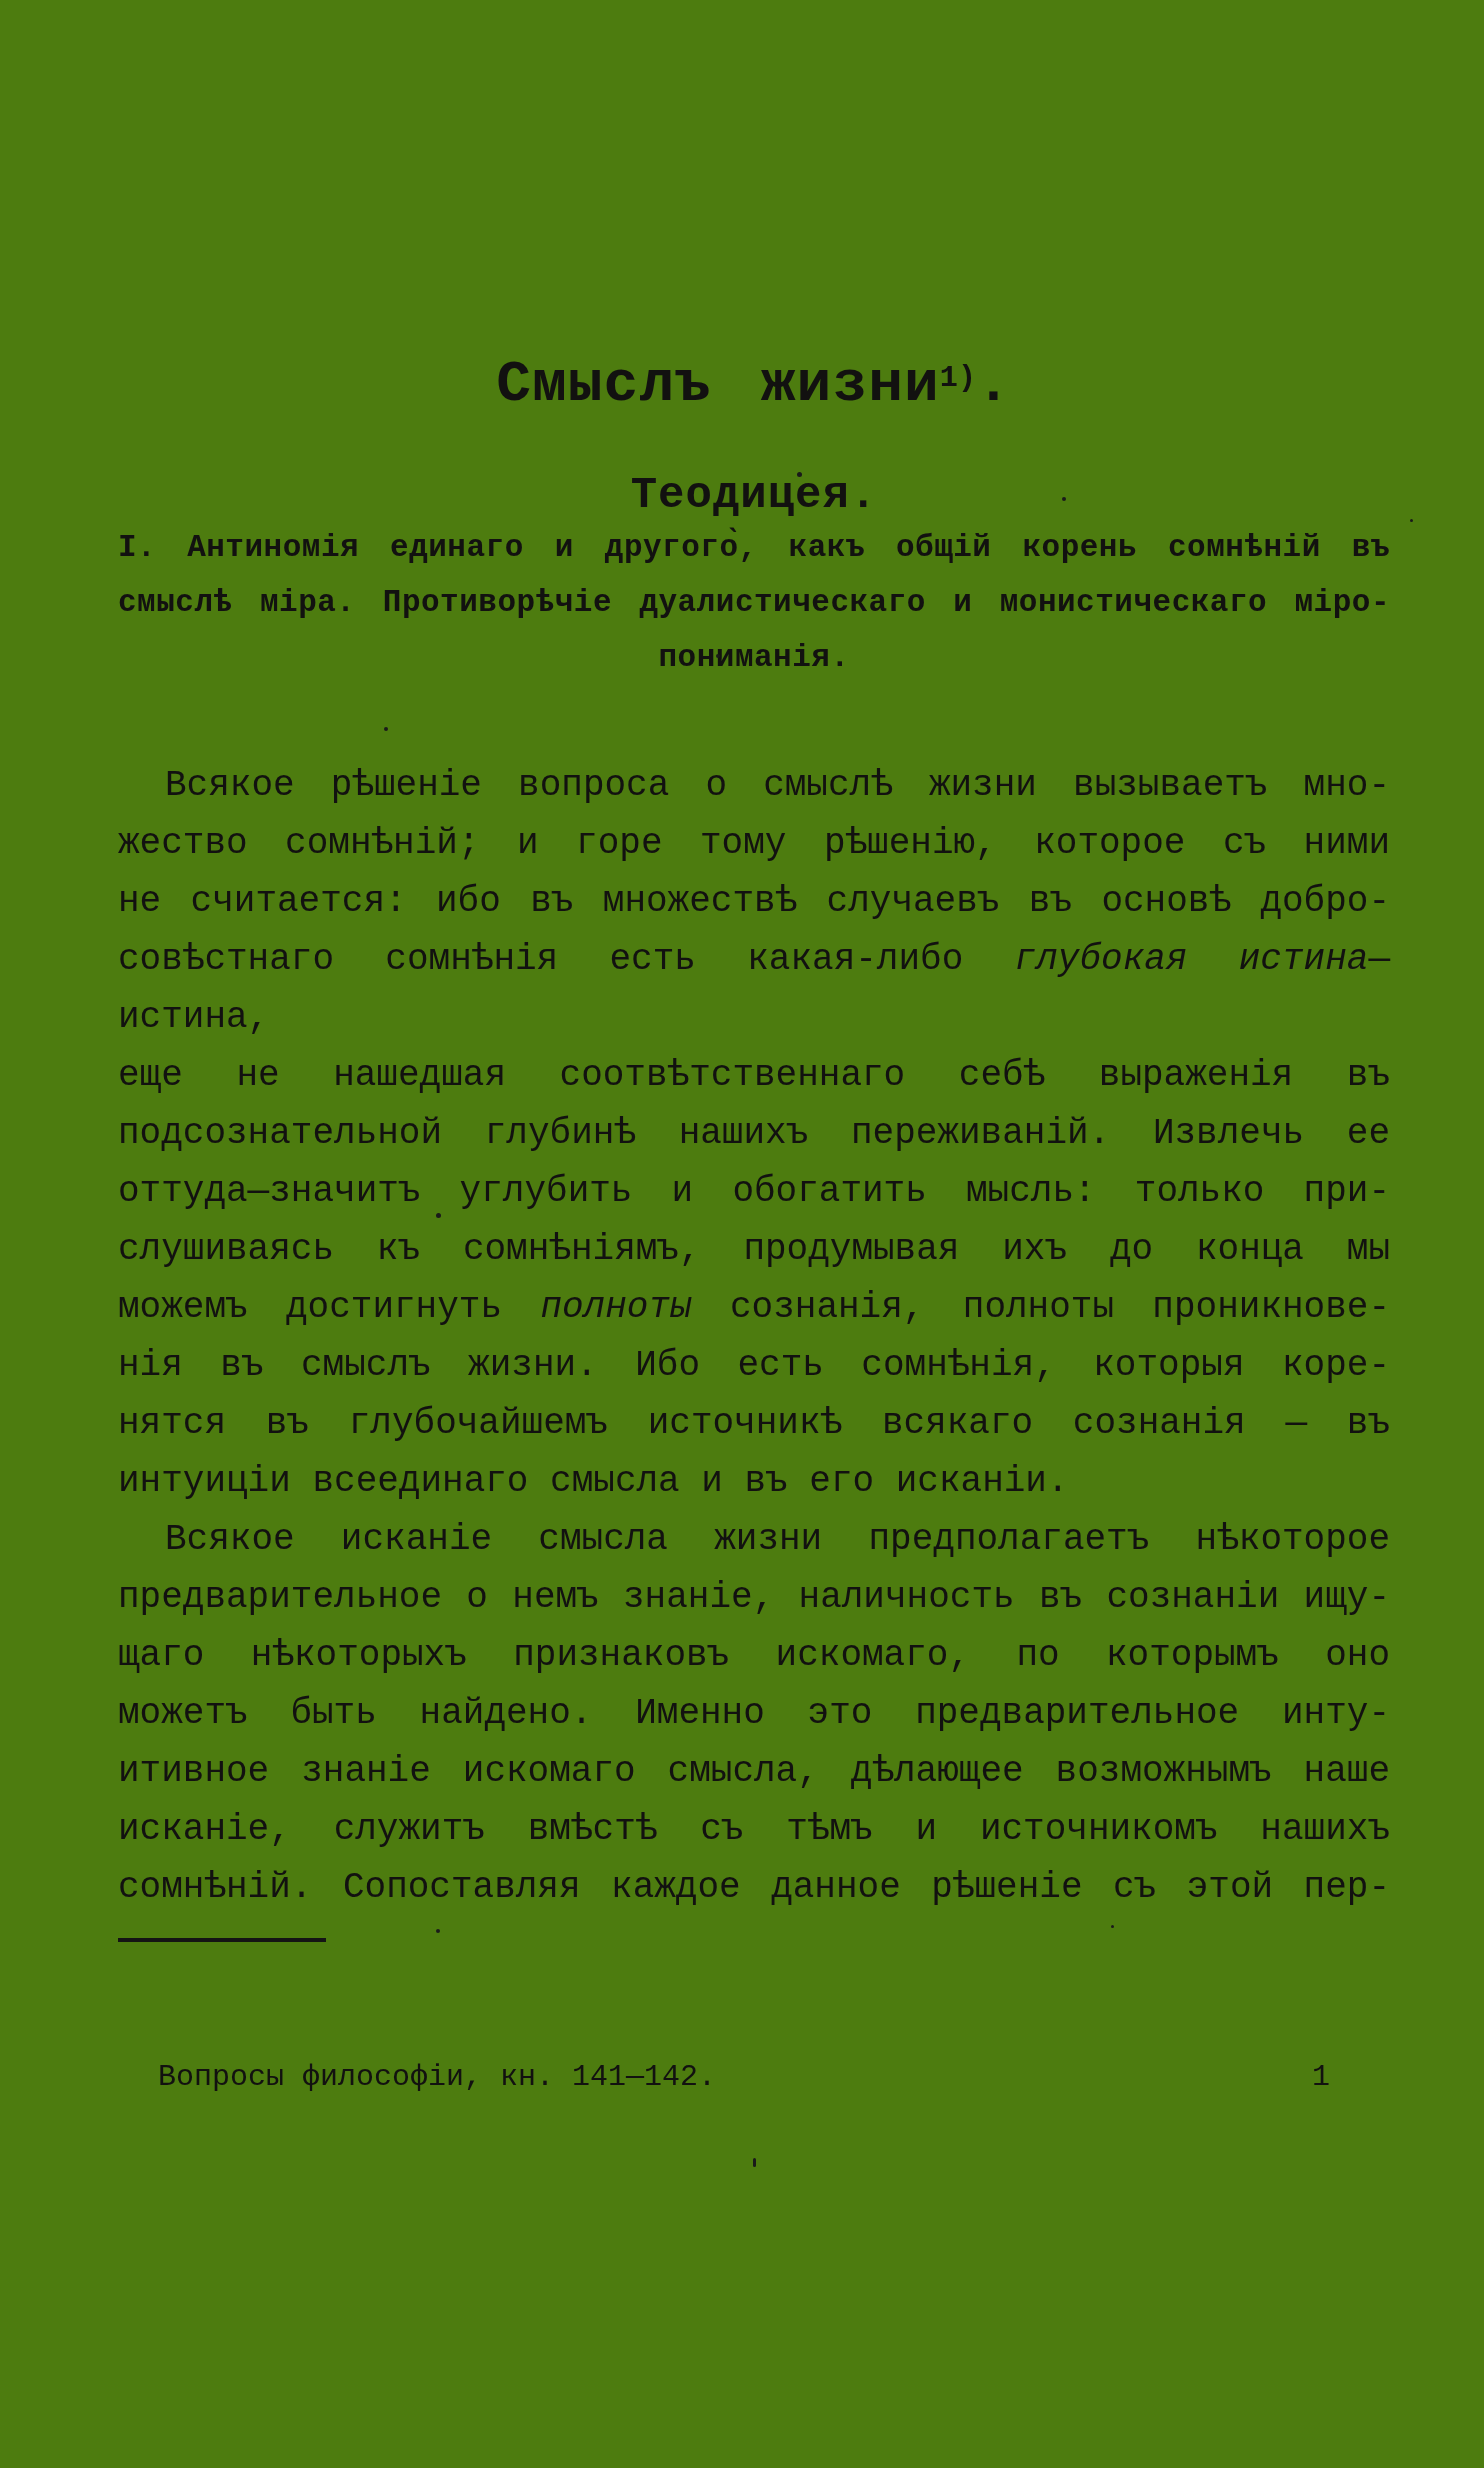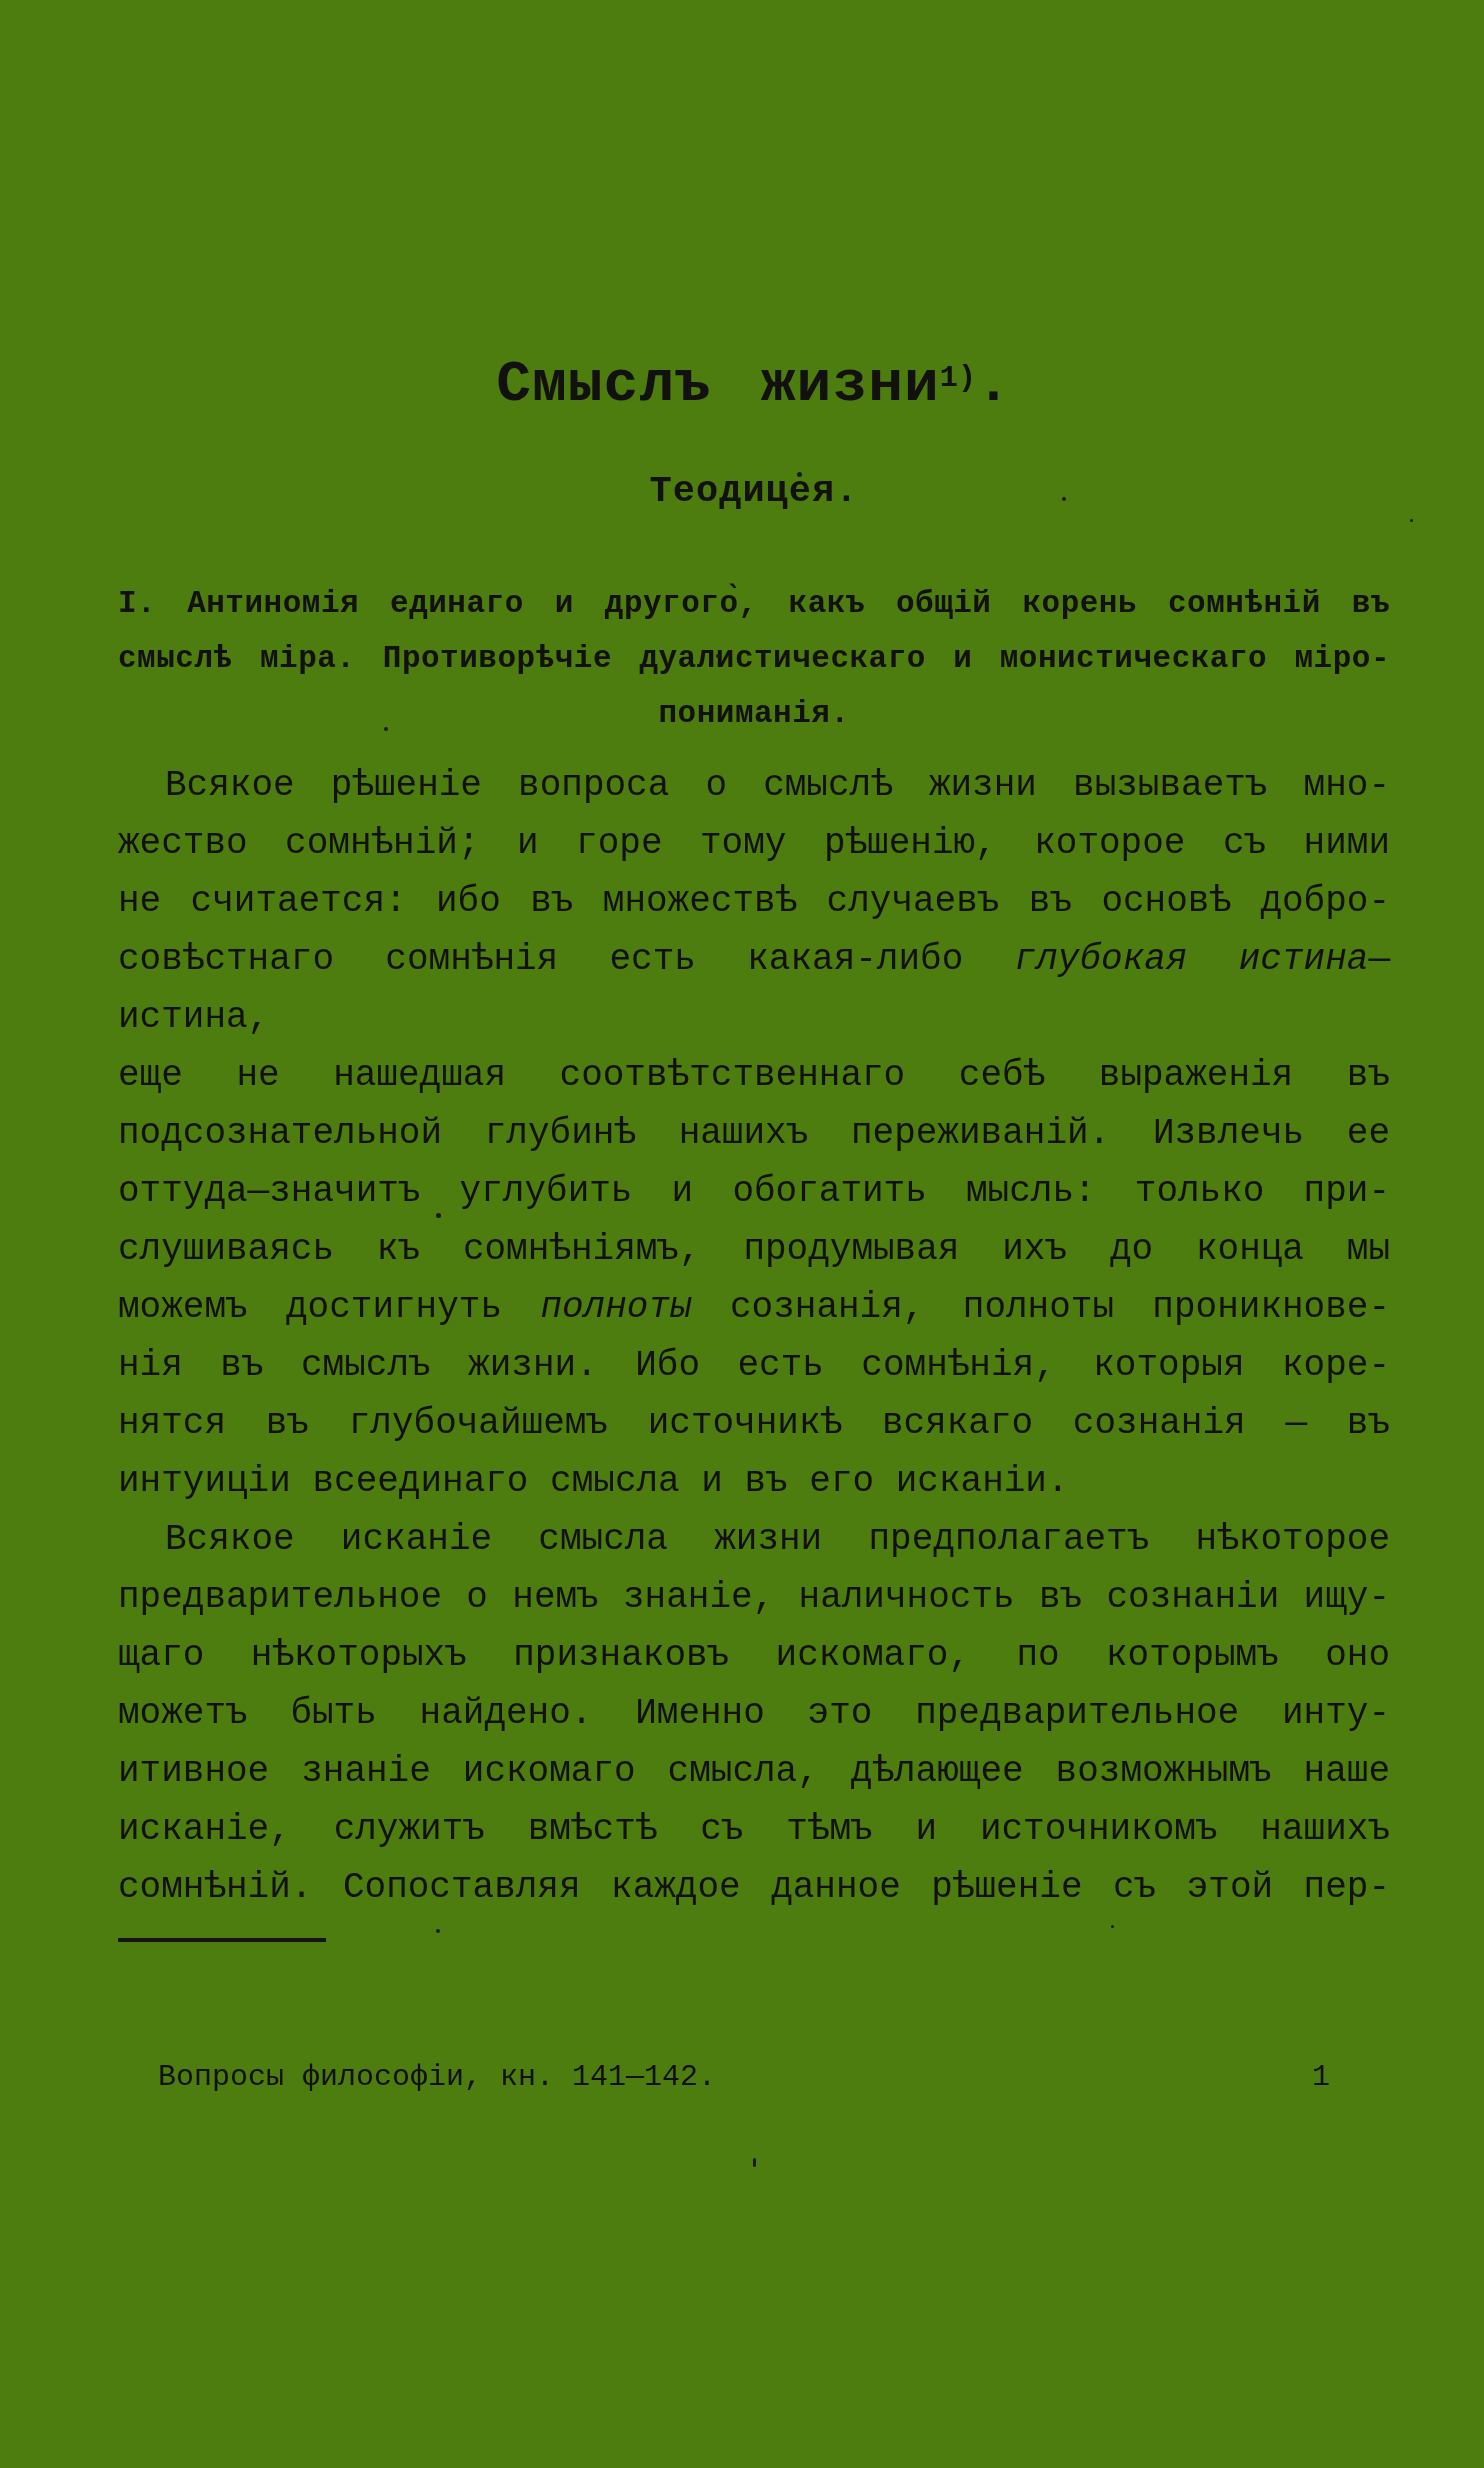--- a/index.html
+++ b/index.html
@@ -27,27 +27,27 @@
   #title-block .sup {
     font-size: 0.52em;
     vertical-align: 14px;
     letter-spacing: 0;
     word-spacing: 0;
   }
 
   #subtitle-block {
     top: 470px;
     text-align: right;
-    font-size: 37px;
+    font-size: 44px;
     font-weight: bold;
     letter-spacing: 1px;
   }
 
   #heading-block {
-    top: 576px;
+    top: 520px;
     font-size: 31px;
     font-weight: bold;
     line-height: 55px;
     letter-spacing: 0.5px;
   }
 
   #body-block {
     top: 757px;
     font-size: 36px;
     line-height: 58px;

